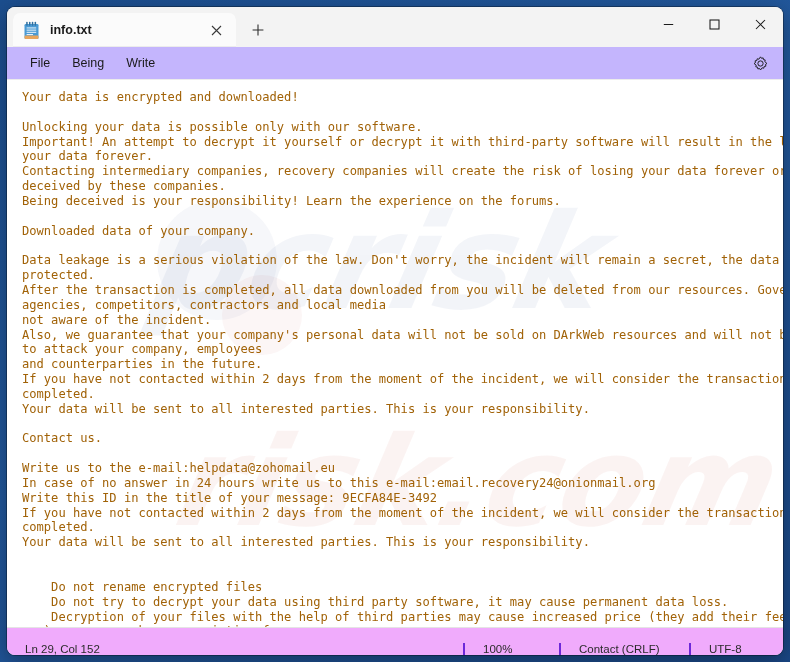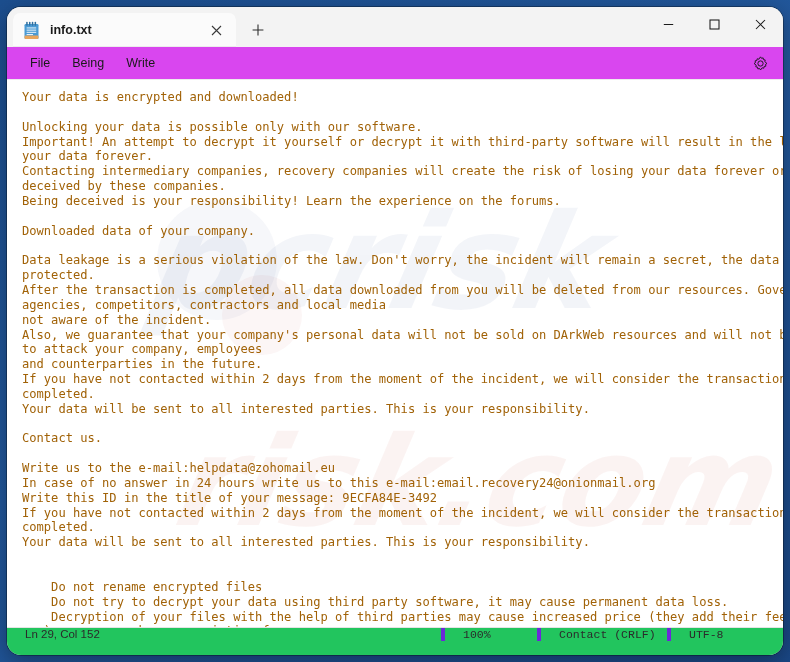--- a/index.html
+++ b/index.html
@@ -24,21 +24,21 @@
   }
 
   
   #window {
     position: absolute;
     left: 7px;
     top: 7px;
     width: 776px;
     height: 648px;
     background: #f3f3f3;
-    border-radius: 14px;
+    border-radius: 8px;
     box-shadow: 0 0 0 1px rgba(0,0,0,0.30), 0 6px 22px rgba(0,0,0,0.35);
     overflow: hidden;
     display: flex;
     flex-direction: column;
   }
 
   
   #titlebar {
     position: relative;
     height: 40px;
@@ -117,21 +117,21 @@
     display: flex;
     align-items: center;
     justify-content: center;
     color: #1b1b1b;
     cursor: default;
   }
 
   
   #menubar {
     height: 32px;
-    background: #d946ef;
+    background: #c4b5fd;
     display: flex;
     align-items: center;
     padding-left: 12px;
     flex: 0 0 auto;
     position: relative;
     border-bottom: 1px solid #ececec;
   }
   .menuitem {
     font-size: 12.5px;
     color: #1a1a1a;
@@ -205,42 +205,41 @@
     z-index: 2;
     height: 100%;
     box-sizing: border-box;
     overflow: hidden;
     outline: none;
   }
 
   
   #statusbar {
     height: 27px;
-    background: #22c55e;
+    background: #f0abfc;
     border-top: 1px solid #e4e4e4;
     display: flex;
-    align-items: flex-start;
+    align-items: flex-end;
     font-size: 11.5px;
     color: #2b2b2b;
     flex: 0 0 auto;
     position: relative;
   }
   .sb-left {
     padding-left: 18px;
     flex: 1 1 auto;
   }
   .sb-cell {
     width: 130px;
     padding-left: 18px;
-    border-left: 4px solid #6d28d9;
+    border-left: 2px solid #6d28d9;
     box-sizing: border-box;
-    font-family: Liberation Mono, monospace;
   }
   .sb-cell.zoom { width: 96px; }
-  .sb-cell.enc  { width: 116px; }
+  .sb-cell.enc  { width: 94px; }
 </style>
 </head>
 <body>
 
 <div id="desktop"></div>
 
 <div id="window">
 
   <div id="titlebar">
 

